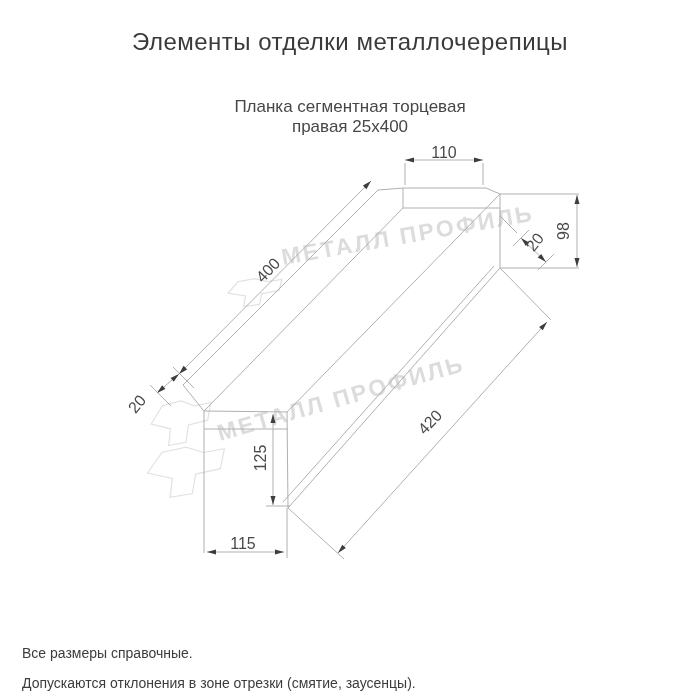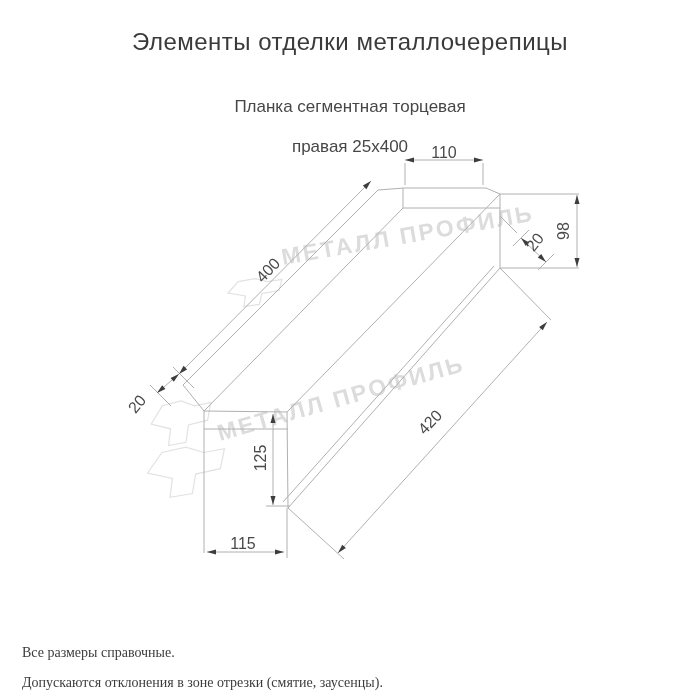--- a/index.html
+++ b/index.html
@@ -14,25 +14,25 @@
     position:absolute;top:28px;left:0;width:700px;
     text-align:center;
     font-size:24px;color:#3a3a3a;letter-spacing:.5px;
   }
   .subtitle{
     position:absolute;left:0;width:700px;
     text-align:center;
     font-size:17px;color:#474747;
   }
   .subtitle.l1{top:97px;}
-  .subtitle.l2{top:117px;margin-top:20px;}
+  .subtitle.l2{top:117px;}
   #drawing{position:absolute;left:0;top:0;}
   .footer{
     position:absolute;left:22px;
-    font-size:14px;color:#3c3c3c;font-family:Liberation Serif, serif;
+    font-size:14px;color:#3c3c3c;
   }
   .footer.l1{top:645px;}
   .footer.l2{top:665px;margin-top:10px;}
 </style>
 </head>
 <body>
 
 <div id="canvas">
   <div class="page-title">Элементы отделки металлочерепицы</div>
   <div class="subtitle l1">Планка сегментная торцевая</div>

